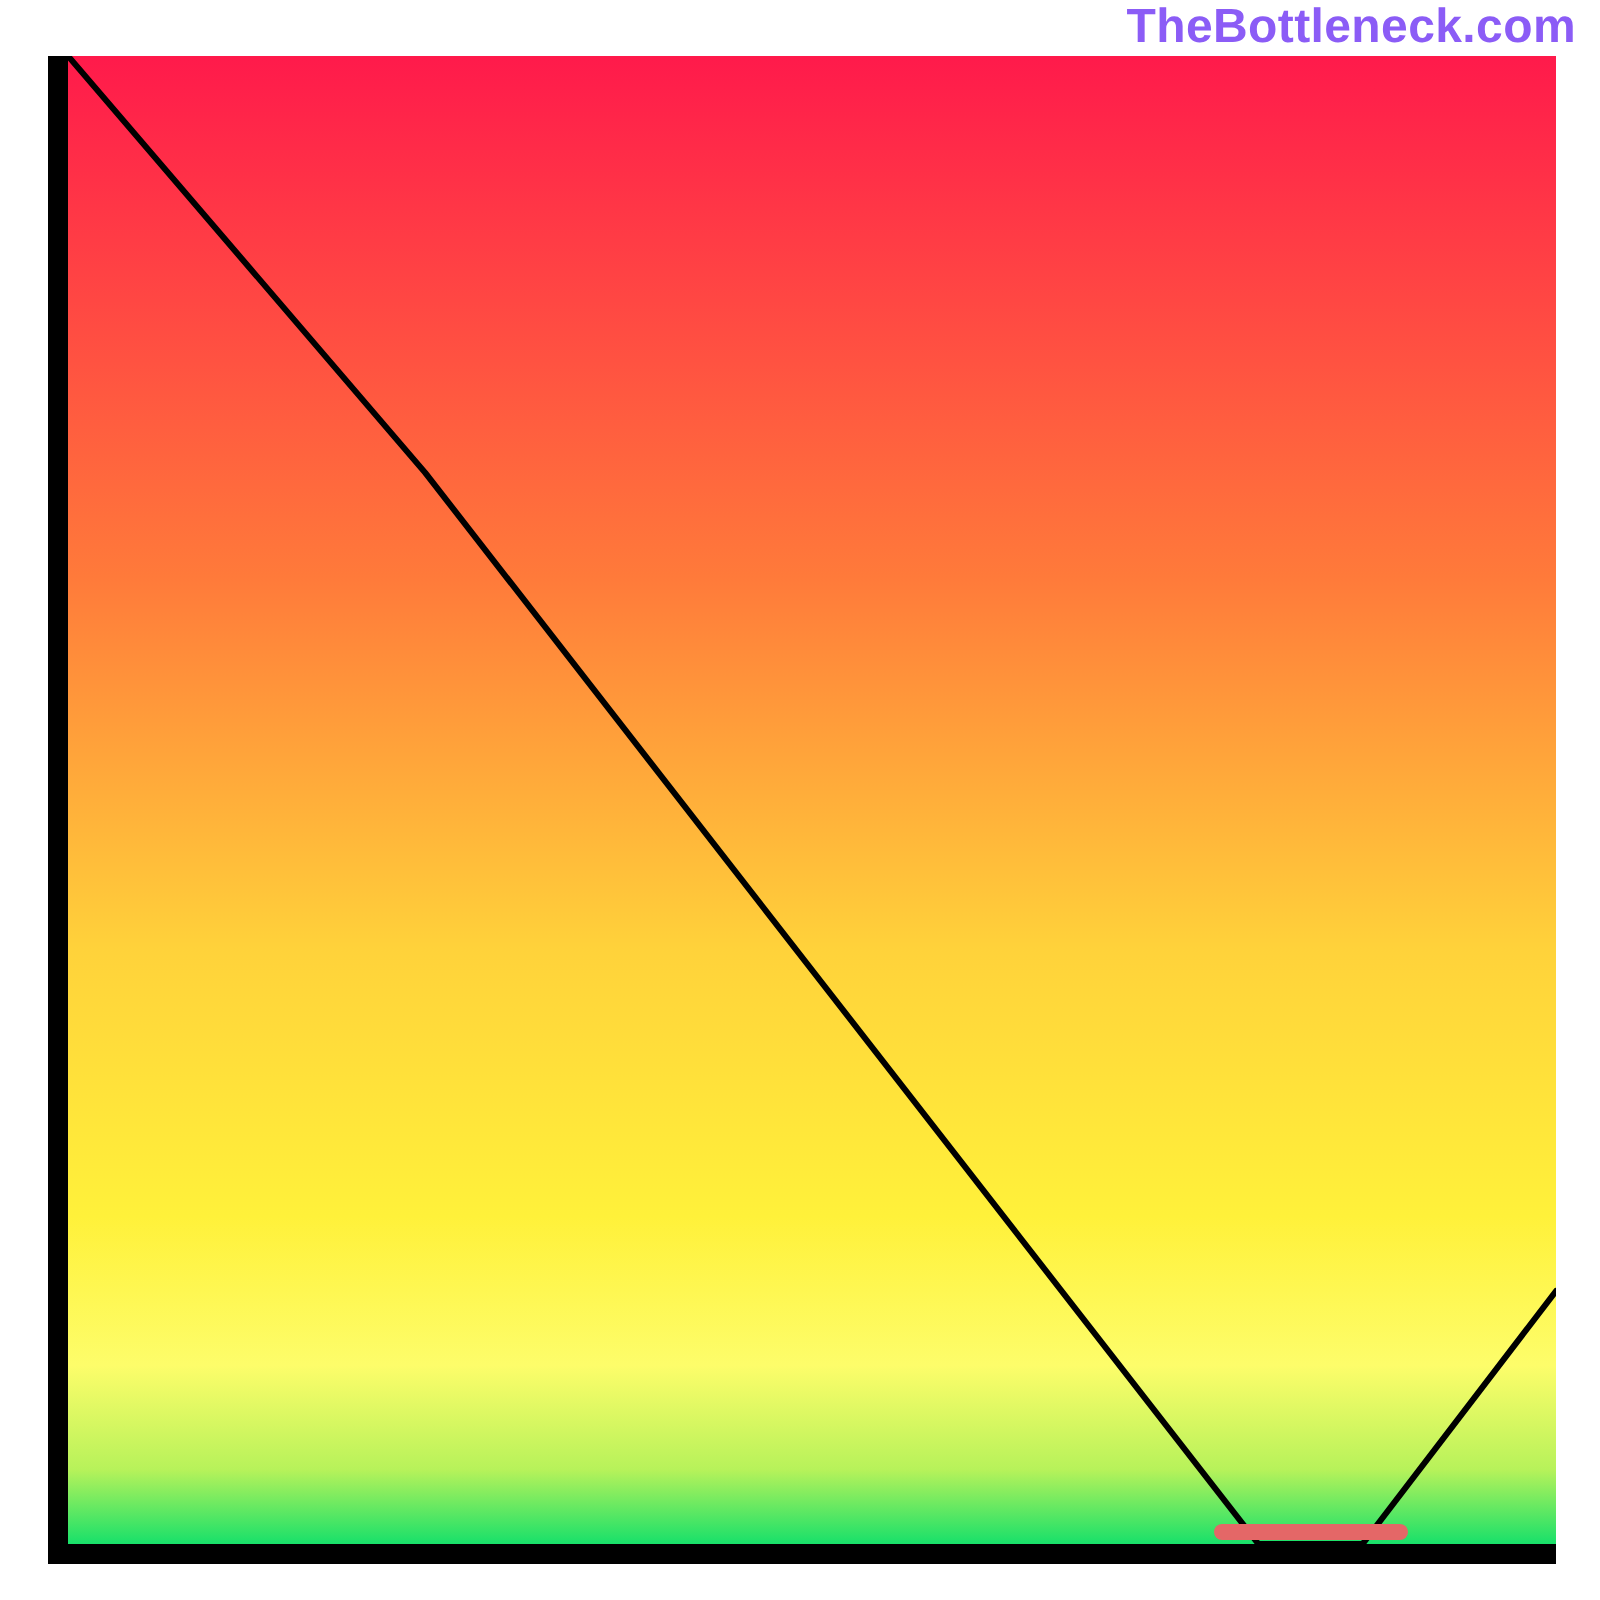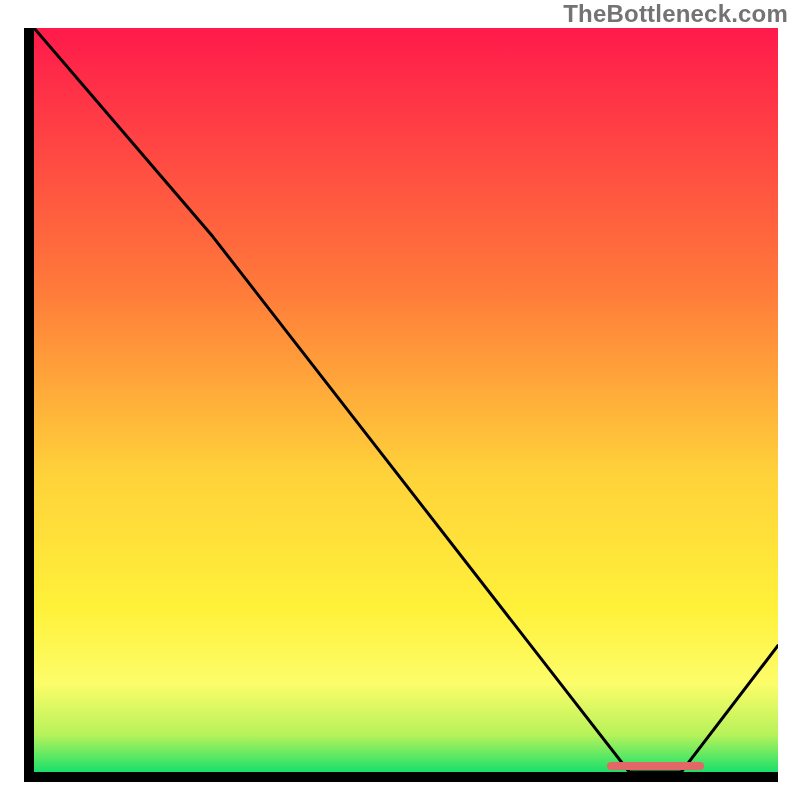--- a/index.html
+++ b/index.html
@@ -6,21 +6,21 @@
   html, body { width: 800px; height: 800px; overflow: hidden; background: #fff; }
   .stage { position: relative; width: 800px; height: 800px; }
 
   .watermark {
     position: absolute;
     top: 0;
     right: 12px;
     font-family: Arial, Helvetica, sans-serif;
     font-size: 24px;
     font-weight: 600;
-    color: #737373;
+    color: #8b5cf6;
     letter-spacing: 0.2px;
   }
 
   .plot {
     position: absolute;
     left: 24px;
     top: 28px;
     width: 754px;
     height: 754px;
     background: #000;

